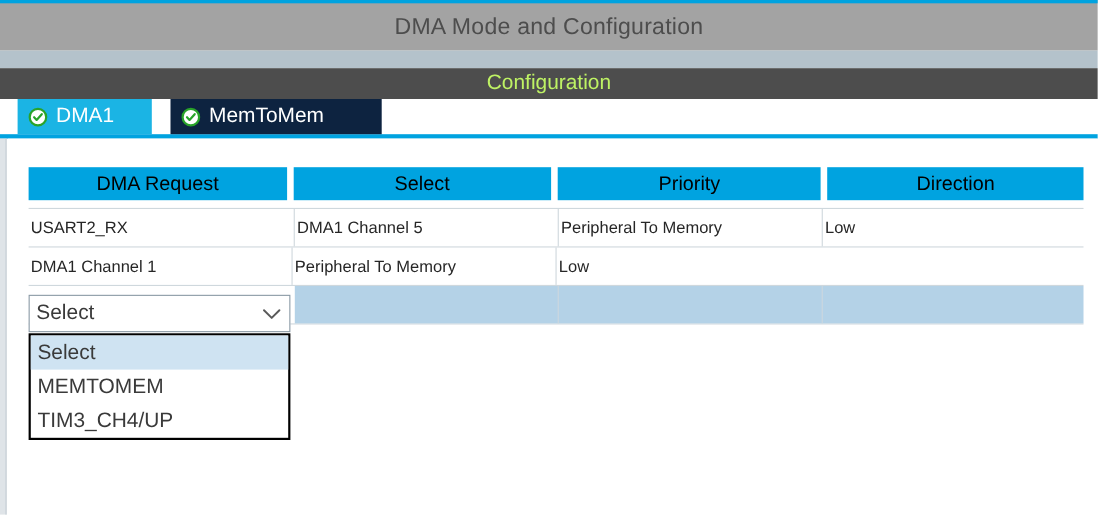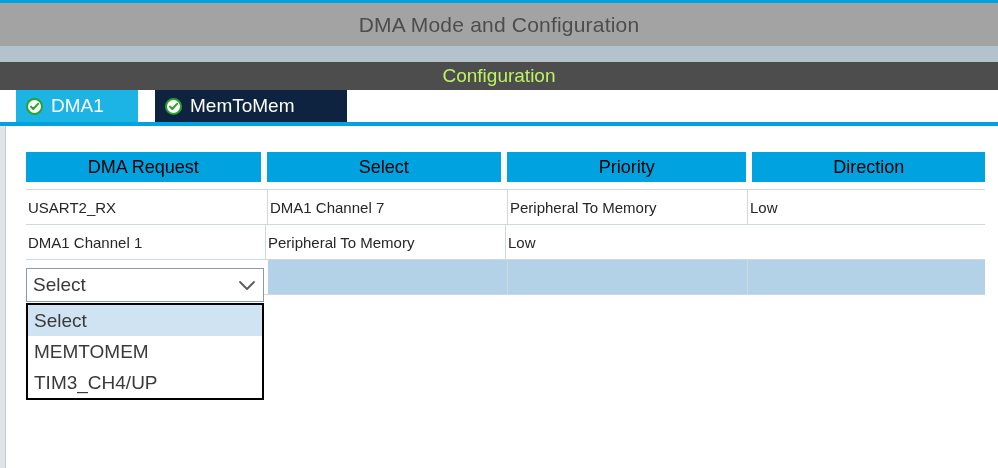--- a/index.html
+++ b/index.html
@@ -276,21 +276,21 @@
     <div class="th col-0">DMA Request</div>
     <div class="th col-1">Select</div>
     <div class="th col-3">Priority</div>
     <div class="th col-2">Direction</div>
   </div>
 
   <div class="tbody">
 
     <div class="trow">
       <div class="td c0">USART2_RX</div>
-      <div class="td c1">DMA1 Channel 7</div>
+      <div class="td c1">DMA1 Channel 5</div>
       <div class="td c2">Peripheral To Memory</div>
       <div class="td c3">Low</div>
     </div>
 
     <div class="trow">
       <div class="td c1">DMA1 Channel 1</div>
       <div class="td c2">Peripheral To Memory</div>
       <div class="td c3">Low</div>
     </div>
 

